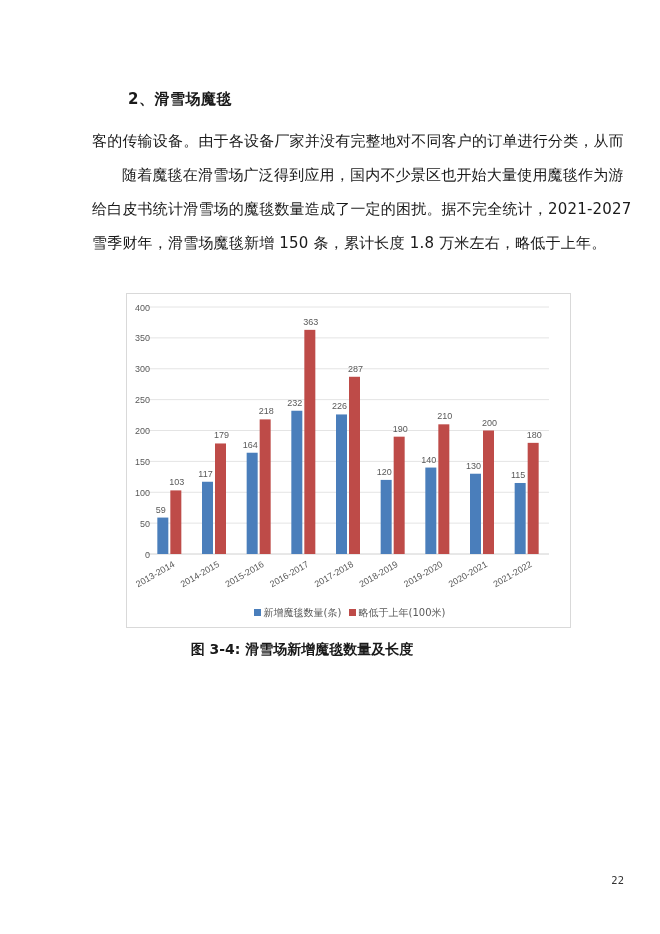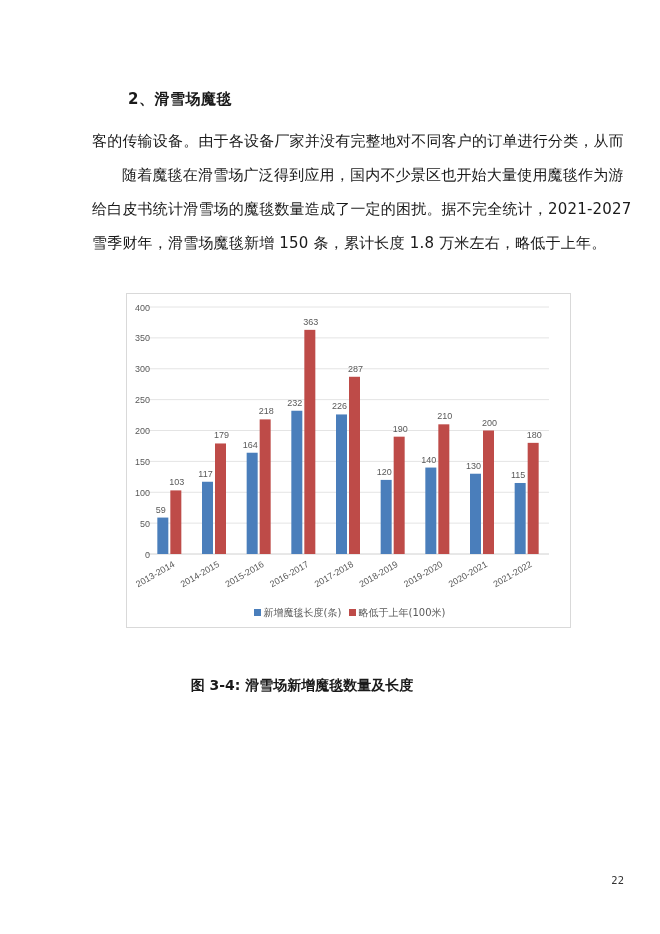--- a/index.html
+++ b/index.html
@@ -5,21 +5,21 @@
   html, body { margin: 0; padding: 0; background: #ffffff; }
   body { width: 660px; height: 934px; position: relative; overflow: hidden;
          font-family: "DejaVu Sans", "Liberation Sans", sans-serif; color: #1a1a1a; }
   .heading { position: absolute; left: 100px; top: 90px; font-size: 15px; font-weight: bold; letter-spacing: 0.5px; margin-left: 28px; }
   .para { position: absolute; left: 92px; width: 476px; top: 124px; font-size: 15px; line-height: 34px; text-align: justify; }
   .para .line { display: block; white-space: nowrap; letter-spacing: 0.2px; }
   .para .indent { padding-left: 30px; }
   .chart-frame { position: absolute; left: 126px; top: 293px; width: 445px; height: 335px;
                  border: 1px solid #d9d9d9; box-sizing: border-box; background: #fff; }
   .chart-svg { position: absolute; left: 0; top: 0; }
-  .caption { position: absolute; left: 0; width: 604px; top: 641px; text-align: center; font-size: 14px; font-weight: bold; margin-top: 36px; }
+  .caption { position: absolute; left: 0; width: 604px; top: 641px; text-align: center; font-size: 14px; font-weight: bold; }
   .page-num { position: absolute; left: 0; width: 624px; top: 875px; text-align: right; font-size: 10px; color: #333; }
   .legend { position: absolute; left: 0; width: 445px; top: 312px; text-align: center; font-size: 10px; color: #595959; }
   .legend .sw { display: inline-block; width: 7px; height: 7px; margin-right: 3px; vertical-align: 0px; }
   .legend .item { margin: 0 2px; }
 </style>
 </head>
 <body>
 
 <div class="heading">2、滑雪场魔毯</div>
 
@@ -90,19 +90,19 @@
       <rect x="356" y="136.5" width="11" height="123.5" fill="#be4b48"></rect>
       <text x="362.5" y="131.5" text-anchor="middle" font-size="9" fill="#595959" font-family="Liberation Sans, sans-serif">200</text>
       <text x="361" y="272" text-anchor="end" font-size="9" fill="#595959" font-family="Liberation Sans, sans-serif" transform="rotate(-30 361 272)">2020-2021</text>
       <rect x="387.66666666666663" y="188.9875" width="11" height="71.01249999999999" fill="#4a7ebb"></rect>
       <text x="391.16666666666663" y="183.9875" text-anchor="middle" font-size="9" fill="#595959" font-family="Liberation Sans, sans-serif">115</text>
       <rect x="400.66666666666663" y="148.85" width="11" height="111.15" fill="#be4b48"></rect>
       <text x="407.16666666666663" y="143.85" text-anchor="middle" font-size="9" fill="#595959" font-family="Liberation Sans, sans-serif">180</text>
       <text x="405.66666666666663" y="272" text-anchor="end" font-size="9" fill="#595959" font-family="Liberation Sans, sans-serif" transform="rotate(-30 405.66666666666663 272)">2021-2022</text>
     </svg>
   <div class="legend">
-    <span class="item"><span class="sw" id="sw1" style="background: rgb(74, 126, 187);"></span><span>新增魔毯长度(条)</span></span>
+    <span class="item"><span class="sw" id="sw1" style="background: rgb(74, 126, 187);"></span><span>新增魔毯数量(条)</span></span>
     <span class="item"><span class="sw" id="sw2" style="background: rgb(190, 75, 72);"></span><span>略低于上年(100米)</span></span>
   </div>
 </div>
 
 <div class="caption">图  3-4: 滑雪场新增魔毯数量及长度</div>
 <div class="page-num">22</div>
 
 </body></html>

